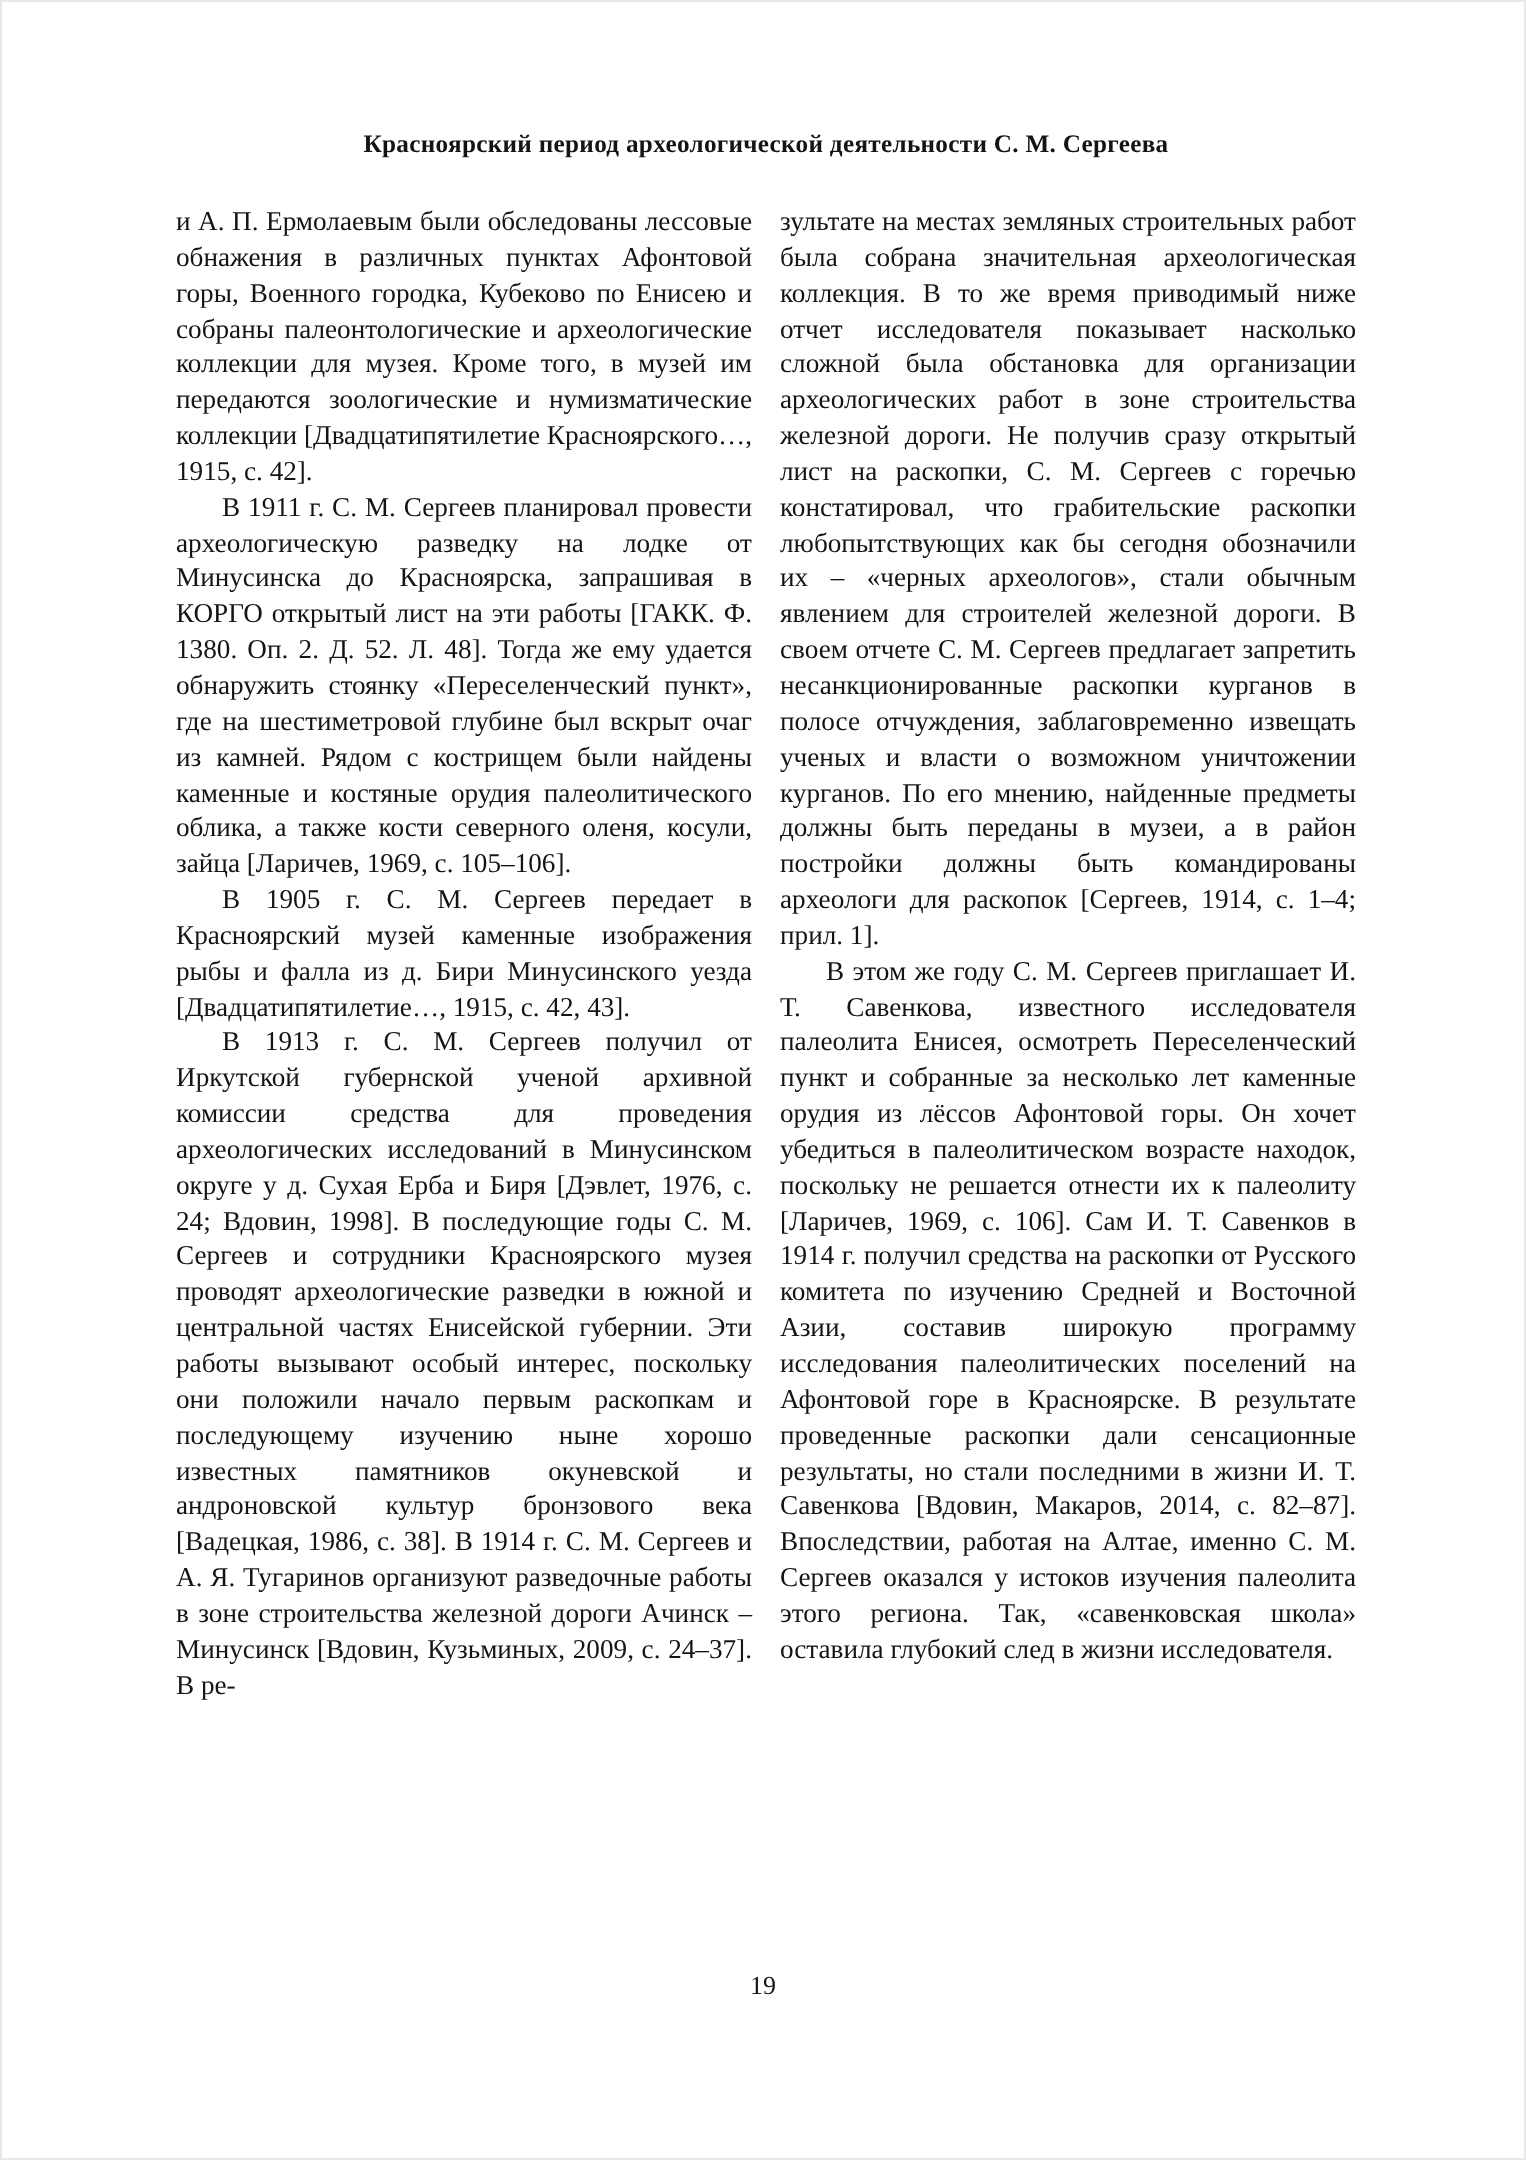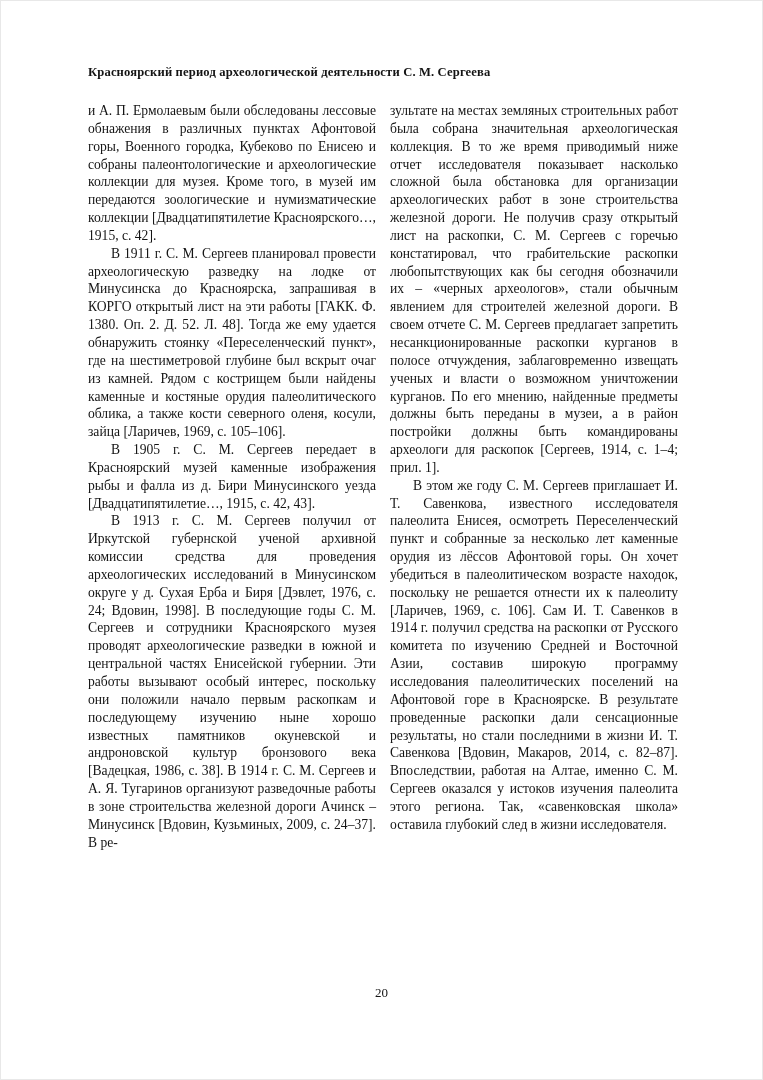--- a/index.html
+++ b/index.html
@@ -16,20 +16,21 @@
     border: 1px solid #e8e8e8;
     font-family: "Liberation Serif", "DejaVu Serif", serif;
     color: #141414;
     overflow: hidden;
   }
   .running-head {
     position: absolute;
     top: 64px;
     left: 87px;
     width: 590px;
+    text-align: center;
     font-size: 12.6px;
     font-weight: bold;
     letter-spacing: 0.15px;
   }
   .columns {
     position: absolute;
     top: 101px;
     left: 87px;
     width: 590px;
     display: flex;
@@ -74,15 +75,15 @@
       <p>В 1913 г. С. М. Сергеев получил от Иркутской губернской ученой архивной комиссии средства для проведения археологических исследований в Минусинском округе у д. Сухая Ерба и Биря [Дэвлет, 1976, с. 24; Вдовин, 1998]. В последующие годы С. М. Сергеев и сотрудники Красноярского музея проводят археологические разведки в южной и центральной частях Енисейской губернии. Эти работы вызывают особый интерес, поскольку они положили начало первым раскопкам и последующему изучению ныне хорошо известных памятников окуневской и андроновской культур бронзового века [Вадецкая, 1986, с. 38]. В 1914 г. С. М. Сергеев и А. Я. Тугаринов организуют разведочные работы в зоне строительства железной дороги Ачинск – Минусинск [Вдовин, Кузьминых, 2009, с. 24–37]. В ре-</p>
     </div>
 
     <div class="column">
       <p class="continuation">зультате на местах земляных строительных работ была собрана значительная археологическая коллекция. В то же время приводимый ниже отчет исследователя показывает насколько сложной была обстановка для организации археологических работ в зоне строительства железной дороги. Не получив сразу открытый лист на раскопки, С. М. Сергеев с горечью констатировал, что грабительские раскопки любопытствующих как бы сегодня обозначили их – «черных археологов», стали обычным явлением для строителей железной дороги. В своем отчете С. М. Сергеев предлагает запретить несанкционированные раскопки курганов в полосе отчуждения, заблаговременно извещать ученых и власти о возможном уничтожении курганов. По его мнению, найденные предметы должны быть переданы в музеи, а в район постройки должны быть командированы археологи для раскопок [Сергеев, 1914, с. 1–4; прил. 1].</p>
       <p>В этом же году С. М. Сергеев приглашает И. Т. Савенкова, известного исследователя палеолита Енисея, осмотреть Переселенческий пункт и собранные за несколько лет каменные орудия из лёссов Афонтовой горы. Он хочет убедиться в палеолитическом возрасте находок, поскольку не решается отнести их к палеолиту [Ларичев, 1969, с. 106]. Сам И. Т. Савенков в 1914 г. получил средства на раскопки от Русского комитета по изучению Средней и Восточной Азии, составив широкую программу исследования палеолитических поселений на Афонтовой горе в Красноярске. В результате проведенные раскопки дали сенсационные результаты, но стали последними в жизни И. Т. Савенкова [Вдовин, Макаров, 2014, с. 82–87]. Впоследствии, работая на Алтае, именно С. М. Сергеев оказался у истоков изучения палеолита этого региона. Так, «савенковская школа» оставила глубокий след в жизни исследователя.</p>
     </div>
 
   </div>
 
-  <div class="page-number">20</div>
+  <div class="page-number">19</div>
 
 </div>
 
 </body></html>

